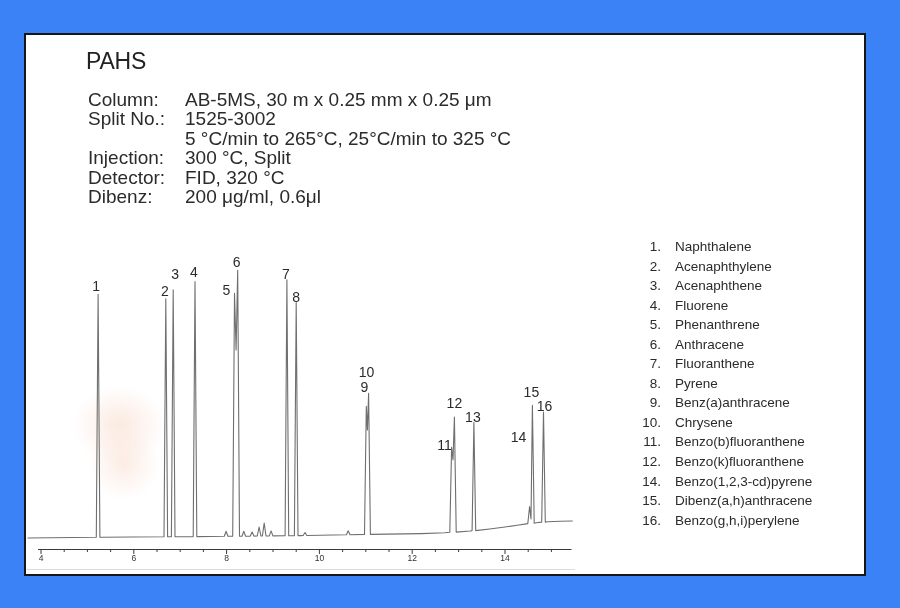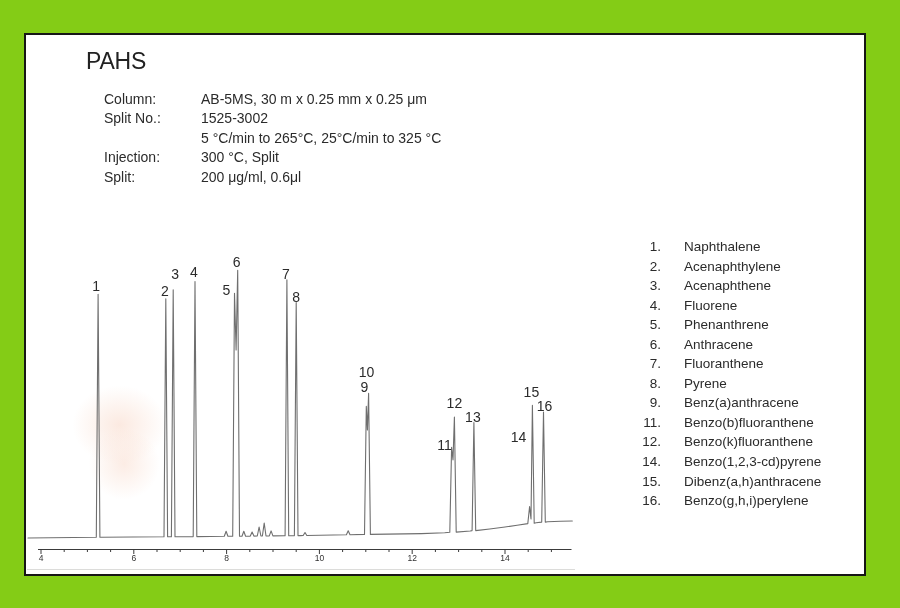--- a/index.html
+++ b/index.html
@@ -1,35 +1,35 @@
 <!DOCTYPE html>
 <html><head>
 <meta charset="utf-8">
 <style>
   html,body{margin:0;padding:0;background:#ffffff;}
   body{
     width:900px;height:608px;position:relative;overflow:hidden;
     font-family:"Liberation Sans","DejaVu Sans",sans-serif;color:#2b2b2b;
   }
-  #screen{position:absolute;inset:0;background:#84cc16;}
+  #screen{position:absolute;inset:0;background:#3b82f6;}
   .frame{
     position:absolute;left:24px;top:33px;width:838px;height:539px;
     border:2px solid #161616;background:#fff;
   }
   .title{
     position:absolute;left:86px;top:48px;
     font-size:23px;letter-spacing:-0.2px;color:#222;
   }
-  .info{position:absolute;left:88px;top:90px;font-size:14px;line-height:19.4px;margin-left:16px;}
+  .info{position:absolute;left:88px;top:90px;font-size:19px;line-height:19.4px;}
   .info-row{white-space:nowrap;}
   .info-label{display:inline-block;width:97px;}
   .legend{position:absolute;left:636px;top:237px;font-size:13.5px;line-height:19.55px;}
   .legend-row{display:flex;white-space:nowrap;}
   .legend-num{display:inline-block;width:25px;text-align:right;}
-  .legend-name{margin-left:23px;}
+  .legend-name{margin-left:14px;}
   svg.chrom{position:absolute;left:0;top:0;}
   .blob{position:absolute;border-radius:50%;pointer-events:none;}
   .b1{left:72px;top:385px;width:95px;height:80px;
       background:radial-gradient(ellipse,rgba(250,226,214,.75),rgba(250,226,214,0) 70%);}
   .b2{left:88px;top:428px;width:72px;height:72px;
       background:radial-gradient(ellipse,rgba(249,221,207,.55),rgba(249,221,207,0) 70%);}
   .scanline{position:absolute;left:27px;top:569px;width:548px;height:1px;background:#dcdcda;}
 </style>
 </head>
 <body>
@@ -37,21 +37,22 @@
 <div id="screen">
   <div class="frame"></div>
   <div class="blob b1"></div>
   <div class="blob b2"></div>
   <div class="title">PAHS</div>
   <div class="info">
       <div class="info-row"><span class="info-label">Column:</span><span>AB-5MS, 30 m x 0.25 mm x 0.25 μm</span></div>
       <div class="info-row"><span class="info-label">Split No.:</span><span>1525-3002</span></div>
       <div class="info-row"><span class="info-label"></span><span>5 °C/min to 265°C, 25°C/min to 325 °C</span></div>
       <div class="info-row"><span class="info-label">Injection:</span><span>300 °C, Split</span></div>
-      <div class="info-row"><span class="info-label">Split:</span><span>200 μg/ml, 0.6μl</span></div>
+      <div class="info-row"><span class="info-label">Detector:</span><span>FID, 320 °C</span></div>
+      <div class="info-row"><span class="info-label">Dibenz:</span><span>200 μg/ml, 0.6μl</span></div>
     </div>
   <svg class="chrom" width="900" height="608" viewBox="0 0 900 608">
       <line x1="38" y1="549.5" x2="571.5" y2="549.5" stroke="#3a3a3a" stroke-width="1"></line>
       <line x1="41" y1="549.5" x2="41" y2="554" stroke="#3a3a3a" stroke-width="1"></line>
       <text x="41" y="561" text-anchor="middle" font-size="8.5" fill="#333" font-family="&quot;Liberation Sans&quot;,&quot;DejaVu Sans&quot;,sans-serif">4</text>
       <line x1="64.2" y1="549.5" x2="64.2" y2="552" stroke="#3a3a3a" stroke-width="1"></line>
       <line x1="87.4" y1="549.5" x2="87.4" y2="552" stroke="#3a3a3a" stroke-width="1"></line>
       <line x1="110.6" y1="549.5" x2="110.6" y2="552" stroke="#3a3a3a" stroke-width="1"></line>
       <line x1="133.8" y1="549.5" x2="133.8" y2="554" stroke="#3a3a3a" stroke-width="1"></line>
       <text x="133.8" y="561" text-anchor="middle" font-size="8.5" fill="#333" font-family="&quot;Liberation Sans&quot;,&quot;DejaVu Sans&quot;,sans-serif">6</text>
@@ -126,20 +127,24 @@
       </div>
       <div class="legend-row">
         <span class="legend-num">8.</span>
         <span class="legend-name">Pyrene</span>
       </div>
       <div class="legend-row">
         <span class="legend-num">9.</span>
         <span class="legend-name">Benz(a)anthracene</span>
       </div>
       <div class="legend-row">
+        <span class="legend-num">10.</span>
+        <span class="legend-name">Chrysene</span>
+      </div>
+      <div class="legend-row">
         <span class="legend-num">11.</span>
         <span class="legend-name">Benzo(b)fluoranthene</span>
       </div>
       <div class="legend-row">
         <span class="legend-num">12.</span>
         <span class="legend-name">Benzo(k)fluoranthene</span>
       </div>
       <div class="legend-row">
         <span class="legend-num">14.</span>
         <span class="legend-name">Benzo(1,2,3-cd)pyrene</span>

